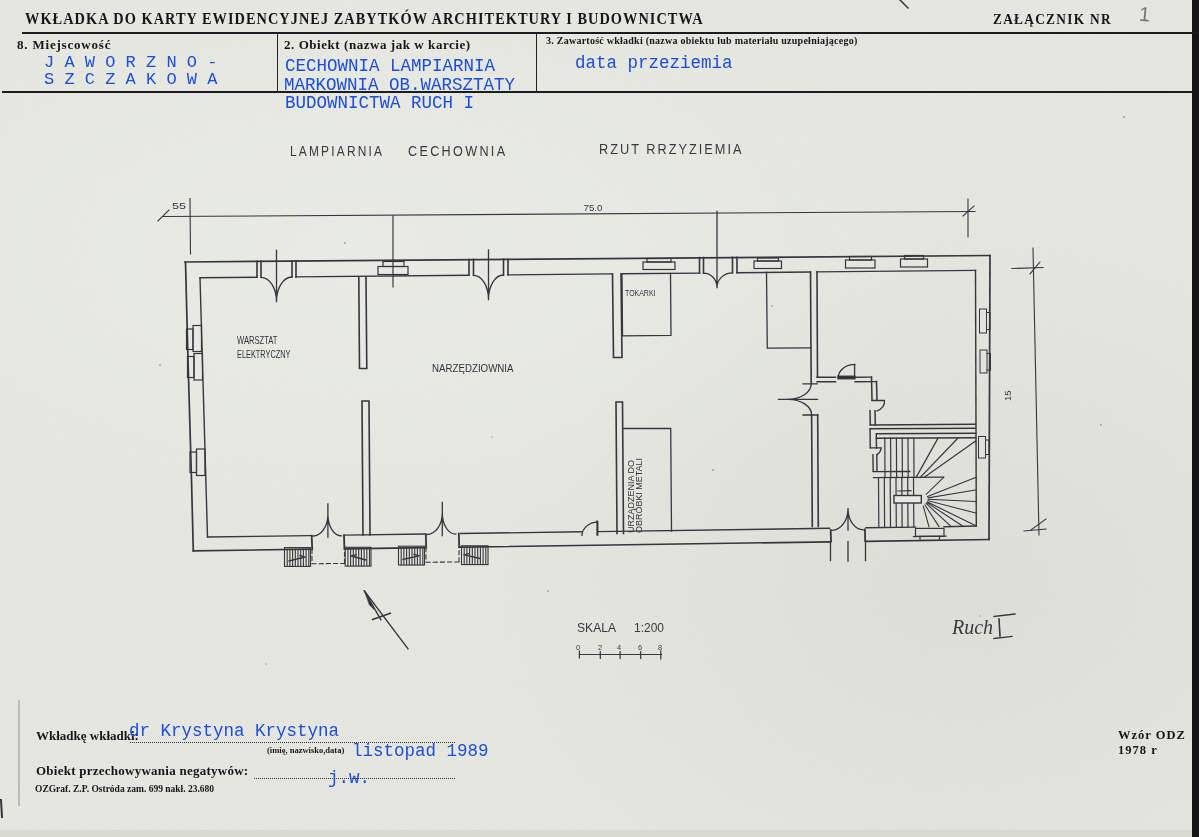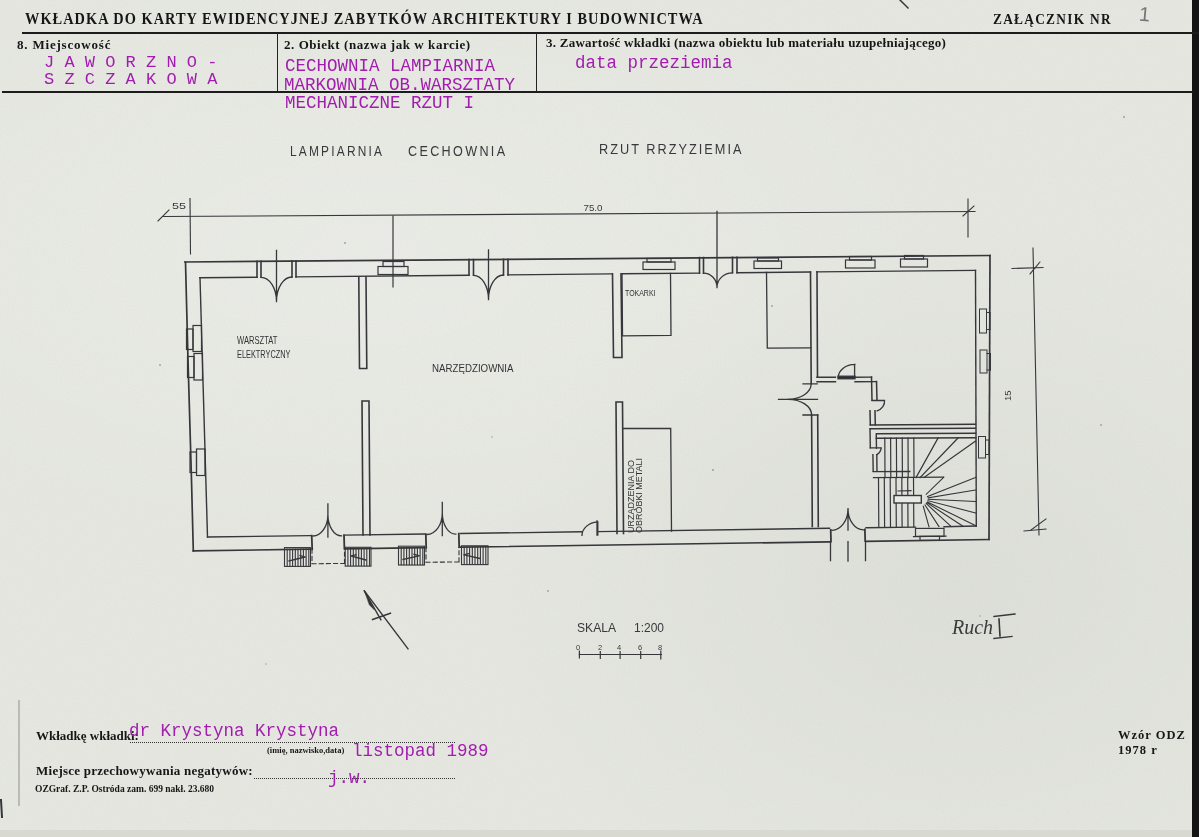--- a/index.html
+++ b/index.html
@@ -1,21 +1,21 @@
 <!DOCTYPE html>
 <html><head>
 <meta charset="utf-8">
 <style>
   html,body{margin:0;padding:0;}
   body{width:1199px;height:837px;position:relative;overflow:hidden;
        background:#e6e8e1;
        font-family:"Liberation Sans", sans-serif;}
   .abs{position:absolute;}
   .serifb{font-family:"Liberation Serif", serif;font-weight:bold;color:#161616;}
-  .typed{font-family:"Liberation Mono", monospace;color:#a21caf;}
+  .typed{font-family:"Liberation Mono", monospace;color:#1d4ed8;}
   .hand{font-family:"Liberation Sans", sans-serif;color:#39393c;}
 </style>
 </head>
 <body>
 
 <div class="abs" style="left:0;top:0;width:1199px;height:837px;background:
  radial-gradient(1000px 500px at 30% 30%, rgba(255,255,255,0.22), rgba(255,255,255,0) 60%),
  radial-gradient(800px 600px at 80% 70%, rgba(188,193,183,0.20), rgba(188,193,183,0) 60%),
  #e6e8e1;"></div>
 
@@ -48,25 +48,25 @@
 <div class="abs typed" style="left:44px;top:70px;font-size:17px;">S Z C Z A K O W A</div>
 
 <div class="abs" style="left:277px;top:33px;width:1.4px;height:58px;background:#222;"></div>
 
 <div class="abs serifb" style="left:284px;top:36.5px;font-size:13px;letter-spacing:0.55px;">2. Obiekt (nazwa jak w karcie)</div>
 
 <div class="abs typed" style="left:285px;top:56px;font-size:17.5px;text-align:right;">CECHOWNIA LAMPIARNIA</div>
 
 <div class="abs typed" style="left:284px;top:75px;font-size:17.5px;">MARKOWNIA OB.WARSZTATY</div>
 
-<div class="abs typed" style="left:285px;top:93px;font-size:17.5px;">MECHANICZNE RZUT I</div>
+<div class="abs typed" style="left:285px;top:93px;font-size:17.5px;">BUDOWNICTWA RUCH I</div>
 
 <div class="abs" style="left:536px;top:33px;width:1.4px;height:58px;background:#222;"></div>
 
-<div class="abs serifb" style="left:546px;top:35px;font-size:13px;letter-spacing:0.25px;">3. Zawartość wkładki (nazwa obiektu lub materiału uzupełniającego)</div>
+<div class="abs serifb" style="left:546px;top:35px;font-size:10px;letter-spacing:0.25px;">3. Zawartość wkładki (nazwa obiektu lub materiału uzupełniającego)</div>
 
 <div class="abs typed" style="left:575px;top:53px;font-size:17.5px;">data przeziemia</div>
 
 <div class="abs" style="left:2px;top:90.5px;width:1191px;height:2.4px;background:#1c1c1c;"></div>
 
 <div class="abs hand" style="left:290px;top:143px;font-size:14px;letter-spacing:2.6px;transform:scaleX(0.85);transform-origin:0 0;white-space:nowrap;">LAMPIARNIA</div>
 
 <div class="abs hand" style="left:408px;top:143px;font-size:14px;letter-spacing:2.6px;transform:scaleX(0.9);transform-origin:0 0;white-space:nowrap;">CECHOWNIA</div>
 
 <div class="abs hand" style="left:599px;top:141px;font-size:14px;letter-spacing:2.2px;transform:scaleX(0.91);transform-origin:0 0;white-space:nowrap;">RZUT RRZYZIEMIA</div>
@@ -352,21 +352,21 @@
 <div class="abs serifb" style="left:36px;top:728px;font-size:13px;">Wkładkę wkładki:</div>
 
 <div class="abs typed" style="left:129px;top:721px;font-size:17.5px;">dr Krystyna Krystyna</div>
 
 <div class="abs" style="left:130px;top:739px;width:325px;height:3px;border-bottom:1.6px dotted #333;"></div>
 
 <div class="abs serifb" style="left:233px;top:745px;font-size:8.5px;padding-left:34px;">(imię, nazwisko,data)</div>
 
 <div class="abs typed" style="left:352px;top:741px;font-size:17.5px;">listopad 1989</div>
 
-<div class="abs serifb" style="left:36px;top:763px;font-size:13px;letter-spacing:0.25px;white-space:nowrap;">Miejsce przechowywania negatywów:</div>
+<div class="abs serifb" style="left:36px;top:763px;font-size:13px;letter-spacing:0.25px;white-space:nowrap;">Obiekt przechowywania negatywów:</div>
 
 <div class="abs" style="left:254px;top:774.5px;width:201px;height:3px;border-bottom:1.6px dotted #333;"></div>
 
 <div class="abs typed" style="left:328px;top:768px;font-size:17.5px;">j.w.</div>
 
 <div class="abs serifb" style="left:35px;top:784px;font-size:9.5px;">OZGraf. Z.P. Ostróda zam. 699 nakł. 23.680</div>
 
 <div class="abs serifb" style="left:1118px;top:728px;font-size:12.5px;letter-spacing:1px;">Wzór ODZ 1978 r</div>
 
 </body></html>

